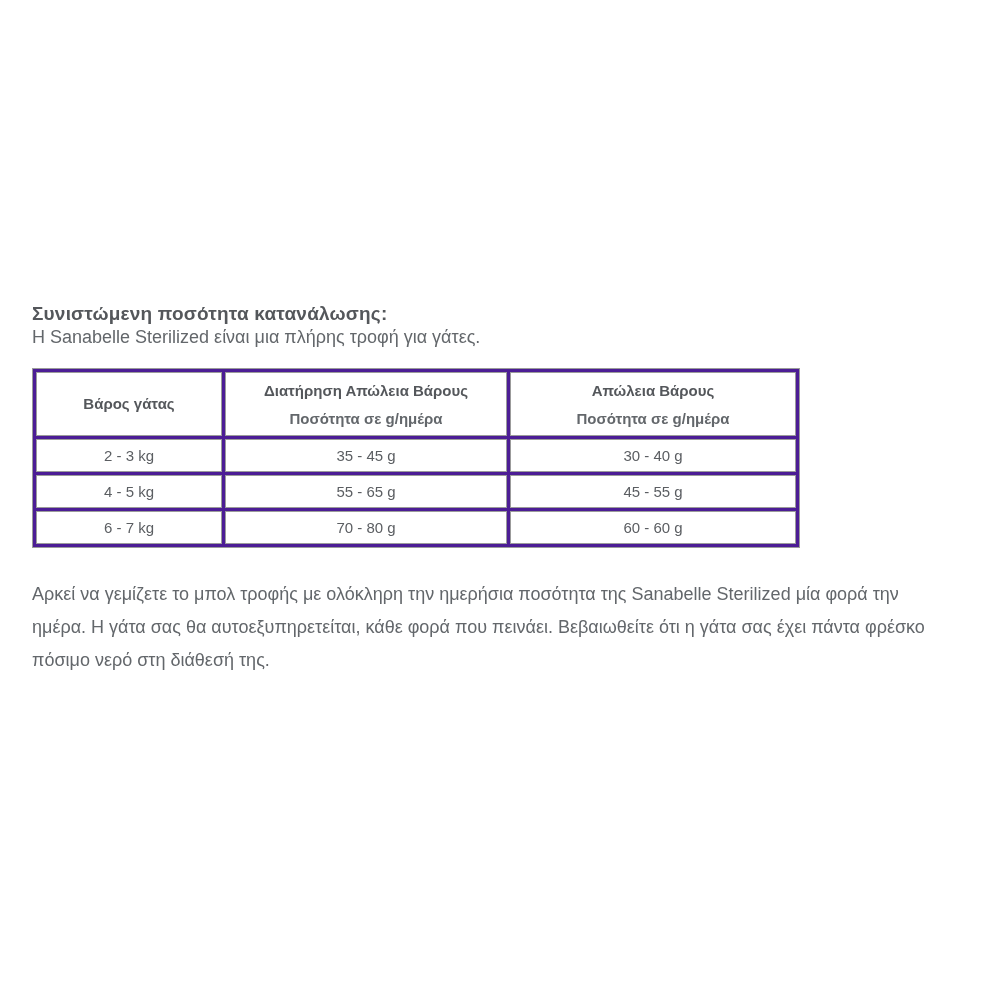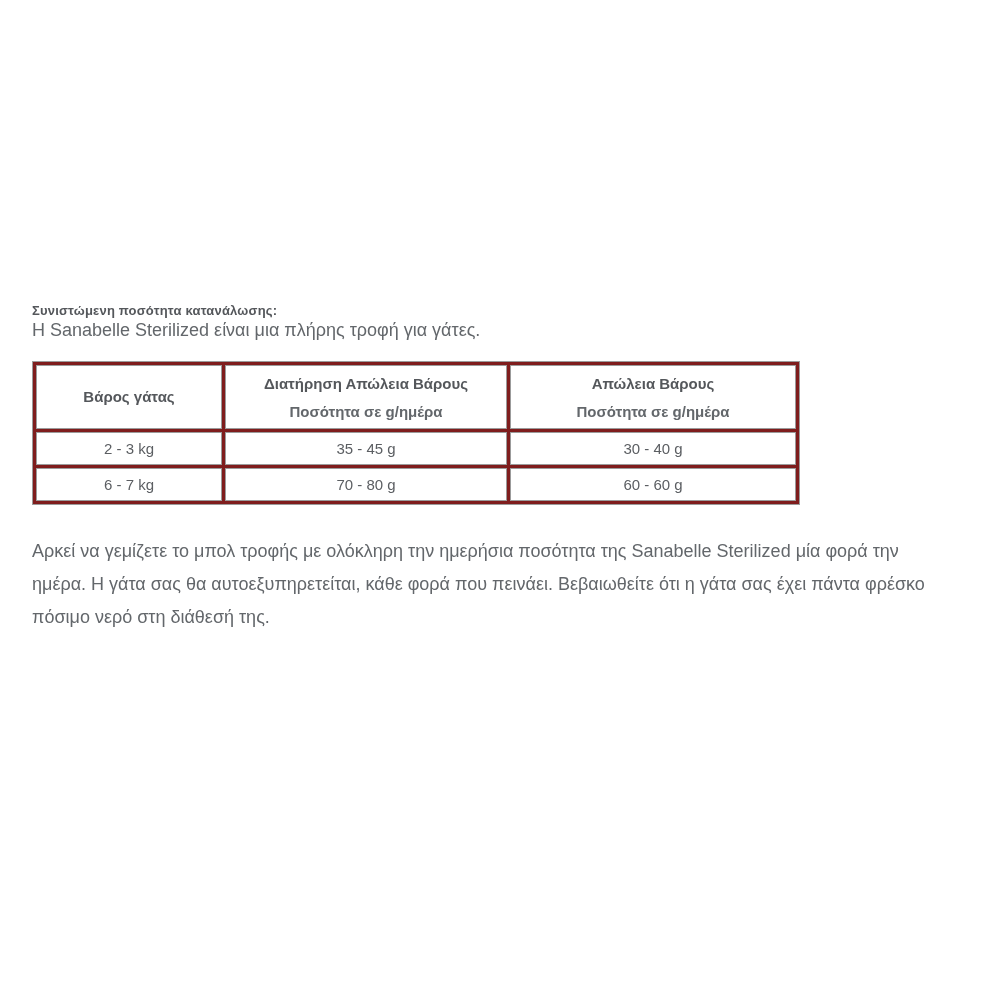--- a/index.html
+++ b/index.html
@@ -10,37 +10,37 @@
     overflow: hidden;
   }
   body {
     font-family: "Liberation Sans", sans-serif;
     color: #63676b;
   }
   .content {
     padding: 303px 32px 0 32px;
   }
   .heading {
-    font-size: 13px;
+    font-size: 19px;
     font-weight: bold;
     color: #54575b;
     letter-spacing: 0.2px;
   }
   .intro {
     font-size: 18px;
     margin-top: 2px;
     color: #63676b;
   }
   table.feeding-table {
     margin-top: 20px;
     width: 766px;
     border-collapse: separate;
     border-spacing: 3px;
     border: 1px solid #9b9b9b;
-    background: #7f1d1d;
+    background: #4c1d95;
     table-layout: fixed;
   }
   .feeding-table th,
   .feeding-table td {
     border: 1px solid #9b9b9b;
     text-align: center;
     vertical-align: middle;
     background: #ffffff;
   }
   .feeding-table th {
@@ -107,20 +107,25 @@
         </th>
       </tr>
     </thead>
     <tbody>
       <tr>
         <td>2 - 3 kg</td>
         <td>35 - 45 g</td>
         <td>30 - 40 g</td>
       </tr>
       <tr>
+        <td>4 - 5 kg</td>
+        <td>55 - 65 g</td>
+        <td>45 - 55 g</td>
+      </tr>
+      <tr>
         <td>6 - 7 kg</td>
         <td>70 - 80 g</td>
         <td>60 - 60 g</td>
       </tr>
     </tbody>
   </table>
 
   <p class="outro">Αρκεί να γεμίζετε το μπολ τροφής με ολόκληρη την ημερήσια ποσότητα της Sanabelle Sterilized μία φορά την ημέρα. Η γάτα σας θα αυτοεξυπηρετείται, κάθε φορά που πεινάει. Βεβαιωθείτε ότι η γάτα σας έχει πάντα φρέσκο πόσιμο νερό στη διάθεσή της.</p>
 
 </main>

